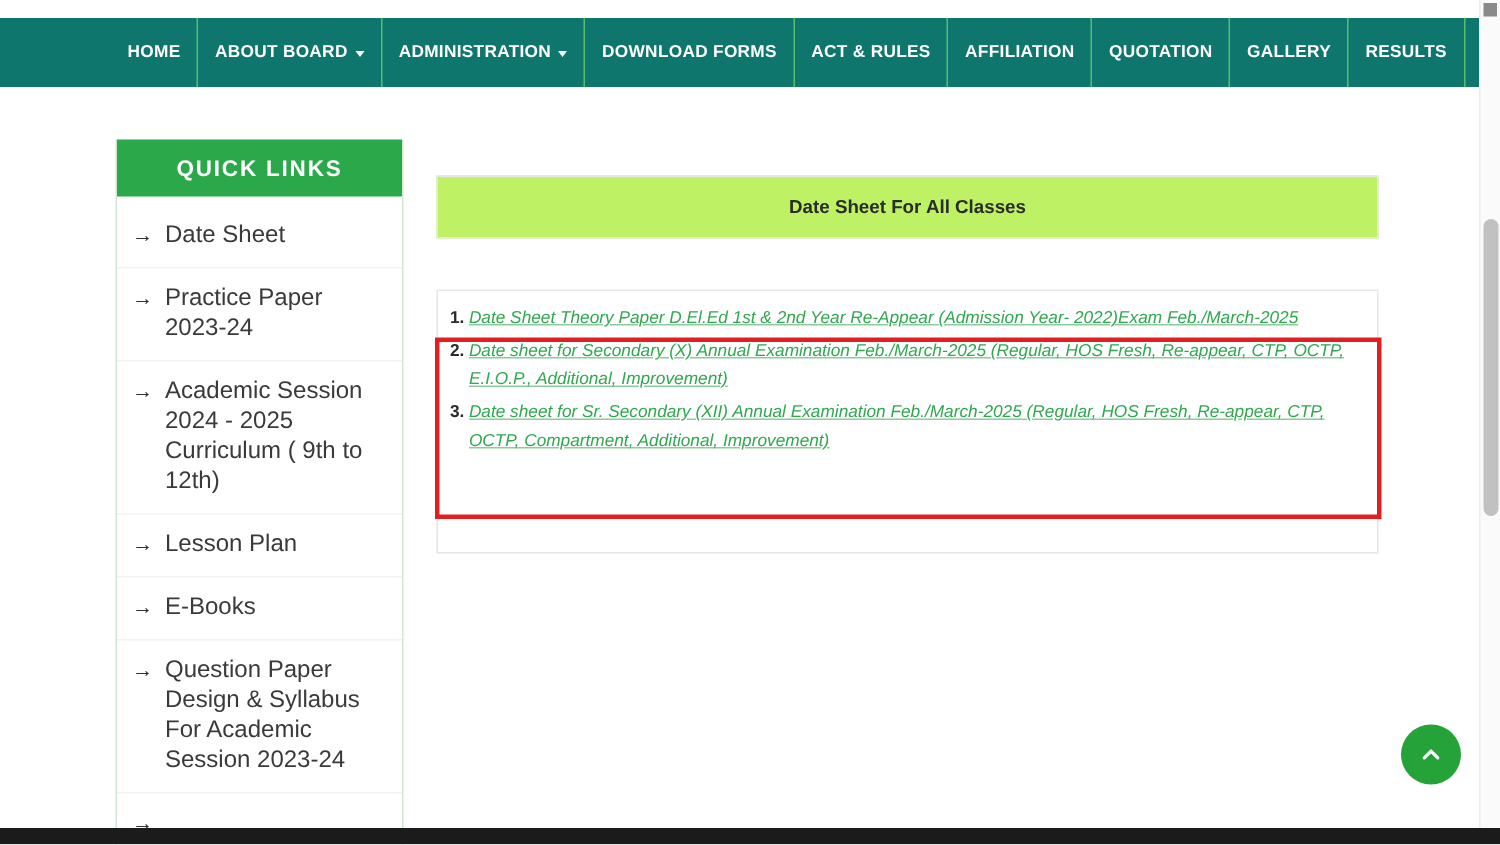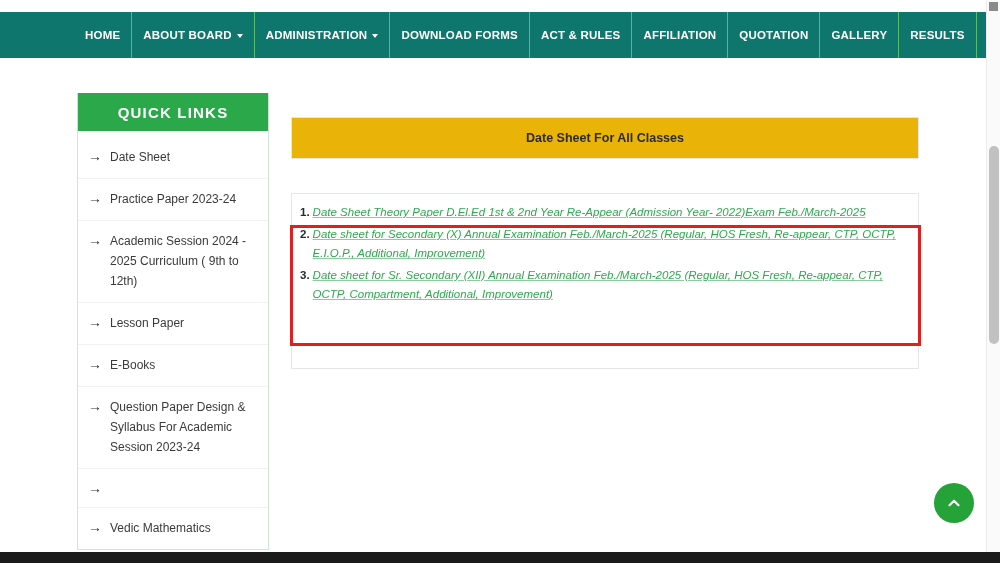--- a/index.html
+++ b/index.html
@@ -88,29 +88,29 @@
   }
   .sidebar-item:last-child { border-bottom: none; }
   .arrow-icon {
     flex: 0 0 22px;
     color: #2f2f2f;
     font-size: 14px;
     line-height: 16px;
     padding-top: 1px;
   }
   .sidebar-label {
-    font-size: 12px;
+    font-size: 16px;
     line-height: 20px;
     color: #3a3a3a;
   }
 
   
   .content { position: absolute; left: 291px; top: 117px; width: 628px; z-index: 1; }
   .panel-title {
-    background: #eab308;
+    background: #bef264;
     border: 1px solid #e6e6e6;
     height: 42px;
     display: flex;
     align-items: center;
     justify-content: center;
     font-size: 12.5px;
     font-weight: bold;
     color: #2b2b2b;
   }
   .panel-body {
@@ -265,21 +265,21 @@
       <li class="sidebar-item">
         <span class="arrow-icon">→</span>
         <span class="sidebar-label">Practice Paper 2023-24</span>
       </li>
       <li class="sidebar-item">
         <span class="arrow-icon">→</span>
         <span class="sidebar-label">Academic Session 2024 - 2025 Curriculum ( 9th to 12th)</span>
       </li>
       <li class="sidebar-item">
         <span class="arrow-icon">→</span>
-        <span class="sidebar-label">Lesson Paper</span>
+        <span class="sidebar-label">Lesson Plan</span>
       </li>
       <li class="sidebar-item">
         <span class="arrow-icon">→</span>
         <span class="sidebar-label">E-Books</span>
       </li>
       <li class="sidebar-item">
         <span class="arrow-icon">→</span>
         <span class="sidebar-label">Question Paper Design &amp; Syllabus For Academic Session 2023-24</span>
       </li>
       <li class="sidebar-item">

